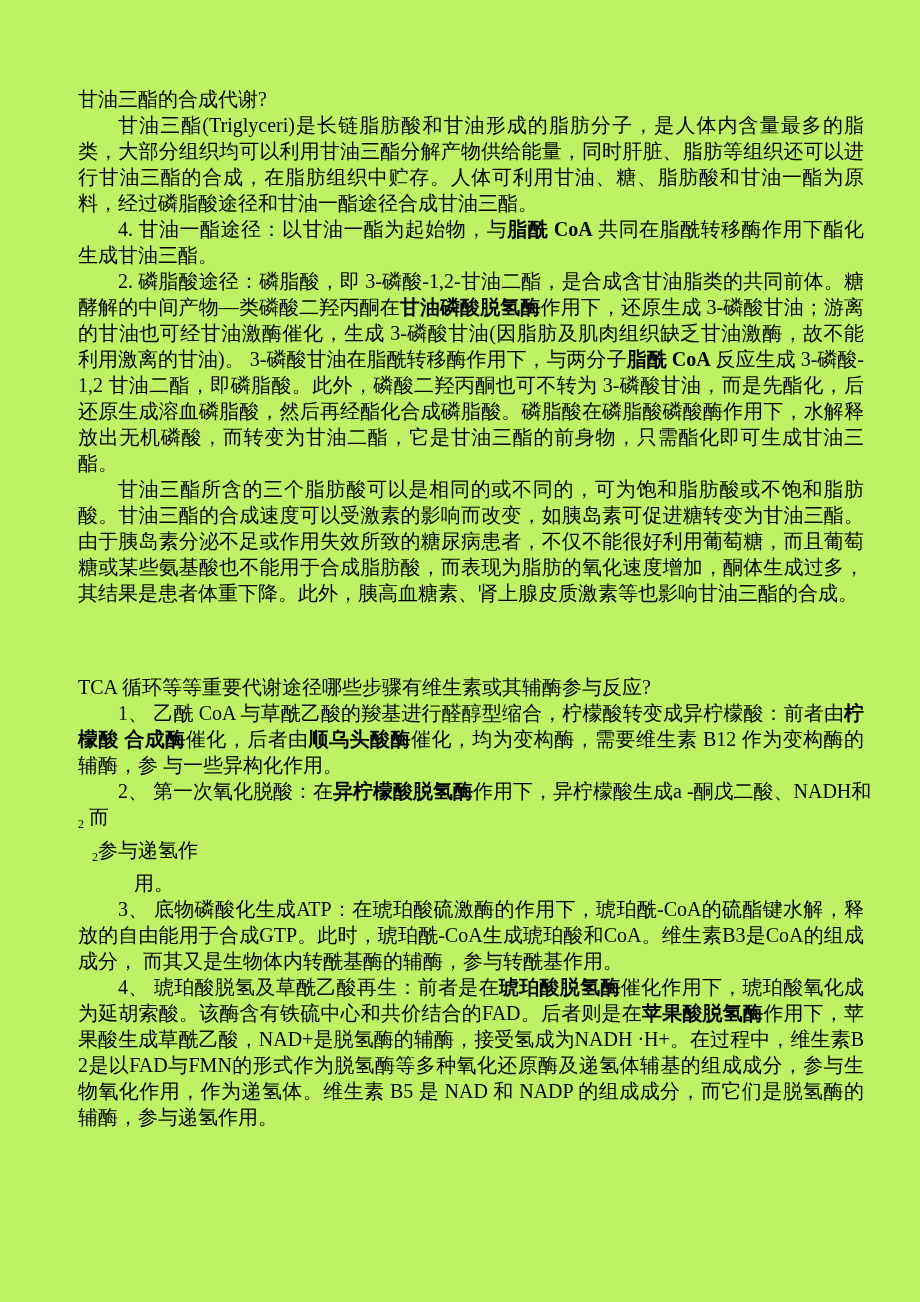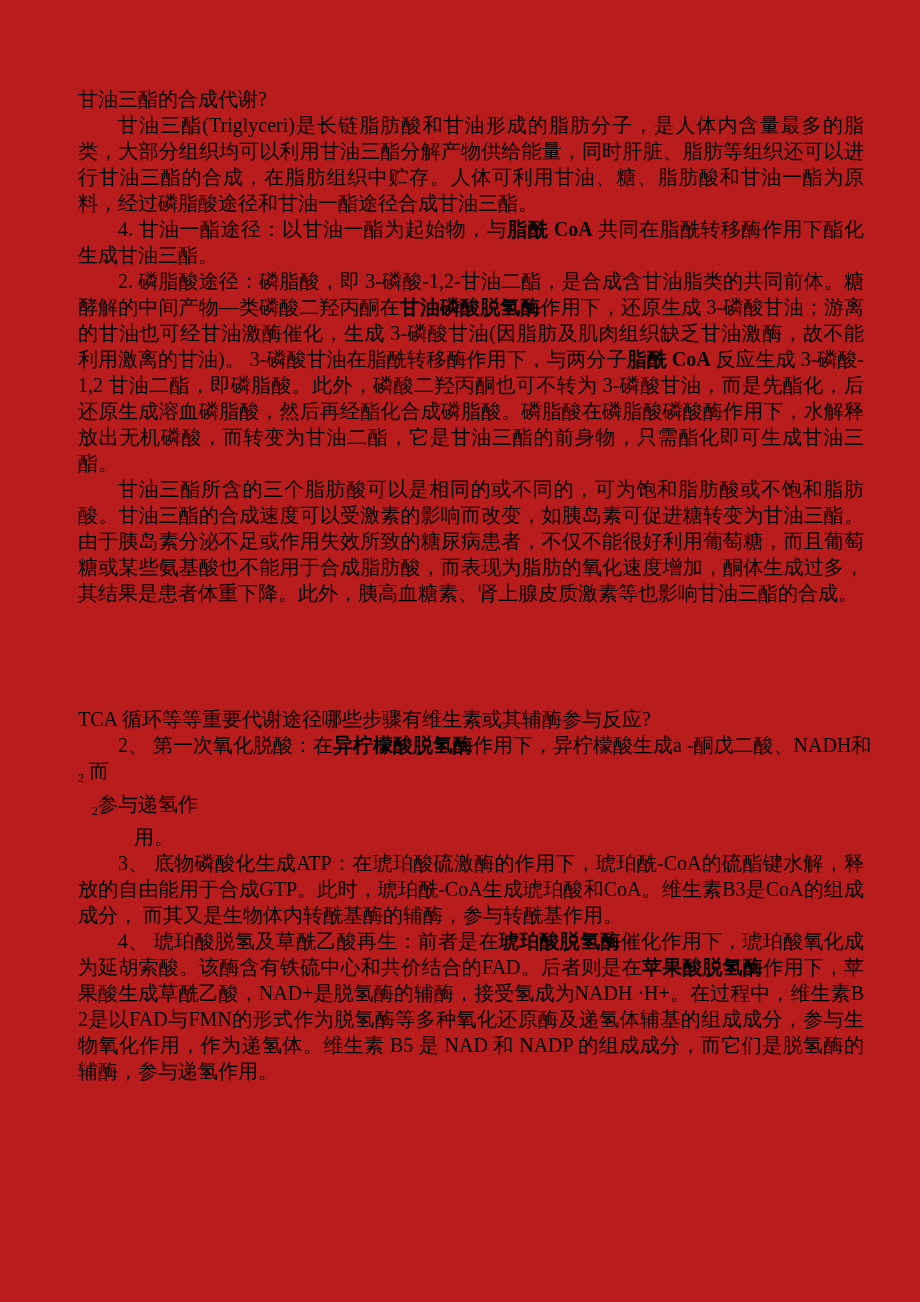--- a/index.html
+++ b/index.html
@@ -12,24 +12,24 @@
     height: 1302px;
     font-family: "Liberation Serif", "DejaVu Serif", serif;
     color: #000000;
   }
   .page {
     box-sizing: border-box;
     width: 920px;
     height: 1302px;
     padding: 86px 56px 40px 78px;
     overflow: hidden;
-    background: #b91c1c;
+    background: #bef264;
   }
   .sec { display: block; }
-  .sec-tca { margin-top: 100px; }
+  .sec-tca { margin-top: 68px; }
   .title {
     margin: 0;
     font-size: 20px;
     line-height: 26px;
     font-weight: normal;
     text-align: left;
   }
   .para {
     margin: 0;
     font-size: 20px;
@@ -57,20 +57,21 @@
   <section class="sec">
     <h1 class="title">甘油三酯的合成代谢?</h1>
     <p class="para indent"><span>甘油三酯(Triglyceri)是长链脂肪酸和甘油形成的脂肪分子，是人体内含量最多的脂类，大部分组织均可以利用甘油三酯分解产物供给能量，同时肝脏、脂肪等组织还可以进行甘油三酯的合成，在脂肪组织中贮存。人体可利用甘油、糖、脂肪酸和甘油一酯为原料，经过磷脂酸途径和甘油一酯途径合成甘油三酯。</span></p>
     <p class="para indent"><span>4. 甘油一酯途径：以甘油一酯为起始物，与</span><span class="b">脂酰 CoA</span><span> 共同在脂酰转移酶作用下酯化生成甘油三酯。</span></p>
     <p class="para indent"><span>2. 磷脂酸途径：磷脂酸，即 3-磷酸-1,2-甘油二酯，是合成含甘油脂类的共同前体。糖酵解的中间产物—类磷酸二羟丙酮在</span><span class="b">甘油磷酸脱氢酶</span><span>作用下，还原生成 3-磷酸甘油；游离的甘油也可经甘油激酶催化，生成 3-磷酸甘油(因脂肪及肌肉组织缺乏甘油激酶，故不能利用激离的甘油)。 3-磷酸甘油在脂酰转移酶作用下，与两分子</span><span class="b">脂酰 CoA</span><span> 反应生成 3-磷酸-1,2 甘油二酯，即磷脂酸。此外，磷酸二羟丙酮也可不转为 3-磷酸甘油，而是先酯化，后还原生成溶血磷脂酸，然后再经酯化合成磷脂酸。磷脂酸在磷脂酸磷酸酶作用下，水解释放出无机磷酸，而转变为甘油二酯，它是甘油三酯的前身物，只需酯化即可生成甘油三酯。</span></p>
     <p class="para indent"><span>甘油三酯所含的三个脂肪酸可以是相同的或不同的，可为饱和脂肪酸或不饱和脂肪酸。甘油三酯的合成速度可以受激素的影响而改变，如胰岛素可促进糖转变为甘油三酯。由于胰岛素分泌不足或作用失效所致的糖尿病患者，不仅不能很好利用葡萄糖，而且葡萄糖或某些氨基酸也不能用于合成脂肪酸，而表现为脂肪的氧化速度增加，酮体生成过多，其结果是患者体重下降。此外，胰高血糖素、肾上腺皮质激素等也影响甘油三酯的合成。</span></p>
   </section>
 
   <section class="sec sec-tca">
     <h1 class="title">TCA 循环等等重要代谢途径哪些步骤有维生素或其辅酶参与反应?</h1>
+    <p class="para indent"><span>1、 乙酰 CoA 与草酰乙酸的羧基进行醛醇型缩合，柠檬酸转变成异柠檬酸：前者由</span><span class="b">柠檬酸 合成酶</span><span>催化，后者由</span><span class="b">顺乌头酸酶</span><span>催化，均为变构酶，需要维生素 B12 作为变构酶的辅酶，参 与一些异构化作用。</span></p>
     <p class="para indent oneline"><span>2、 第一次氧化脱酸：在</span><span class="b">异柠檬酸脱氢酶</span><span>作用下，异柠檬酸生成a -酮戊二酸、NADH和</span></p>
     <p class="para align-right"><span class="sub">2</span><span> 而</span></p>
     <p class="para pad-small"><span class="sub">2</span><span>参与递氢作</span></p>
     <p class="para pad-med"><span>用。</span></p>
     <p class="para indent"><span>3、 底物磷酸化生成ATP：在琥珀酸硫激酶的作用下，琥珀酰-CoA的硫酯键水解，释放的自由能用于合成GTP。此时，琥珀酰-CoA生成琥珀酸和CoA。维生素B3是CoA的组成成分， 而其又是生物体内转酰基酶的辅酶，参与转酰基作用。</span></p>
     <p class="para indent"><span>4、 琥珀酸脱氢及草酰乙酸再生：前者是在</span><span class="b">琥珀酸脱氢酶</span><span>催化作用下，琥珀酸氧化成为延胡索酸。该酶含有铁硫中心和共价结合的FAD。后者则是在</span><span class="b">苹果酸脱氢酶</span><span>作用下，苹果酸生成草酰乙酸，NAD+是脱氢酶的辅酶，接受氢成为NADH ·H+。在过程中，维生素B2是以FAD与FMN的形式作为脱氢酶等多种氧化还原酶及递氢体辅基的组成成分，参与生物氧化作用，作为递氢体。维生素 B5 是 NAD 和 NADP 的组成成分，而它们是脱氢酶的辅酶，参与递氢作用。</span></p>
   </section>
 
 </div>
 

